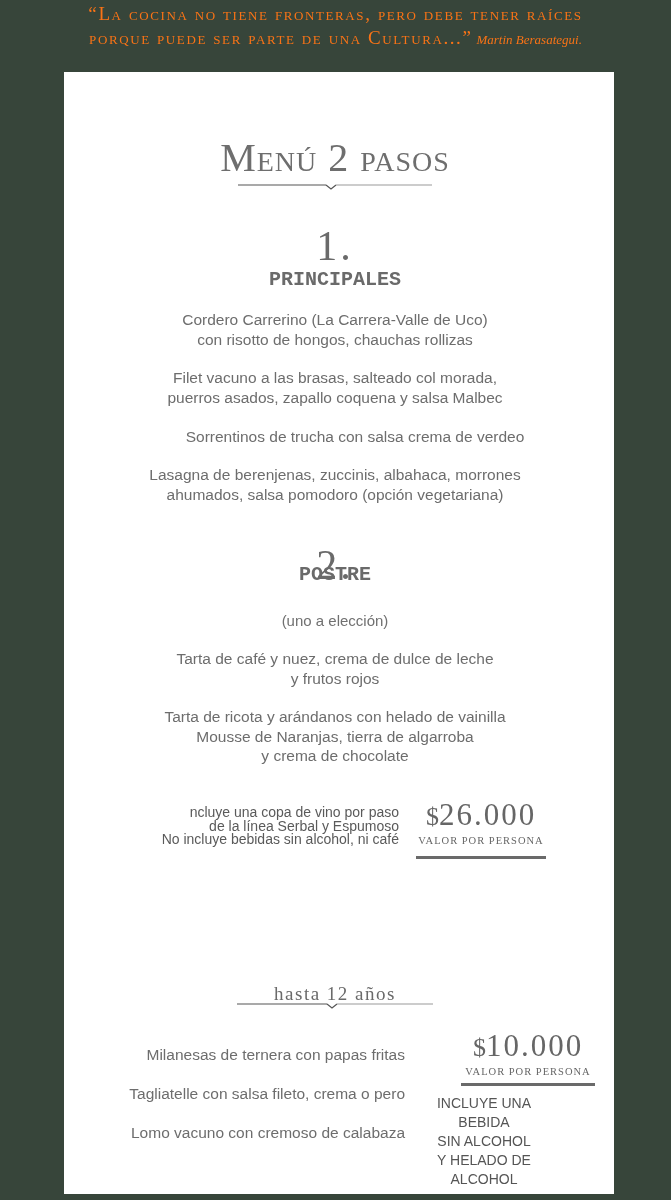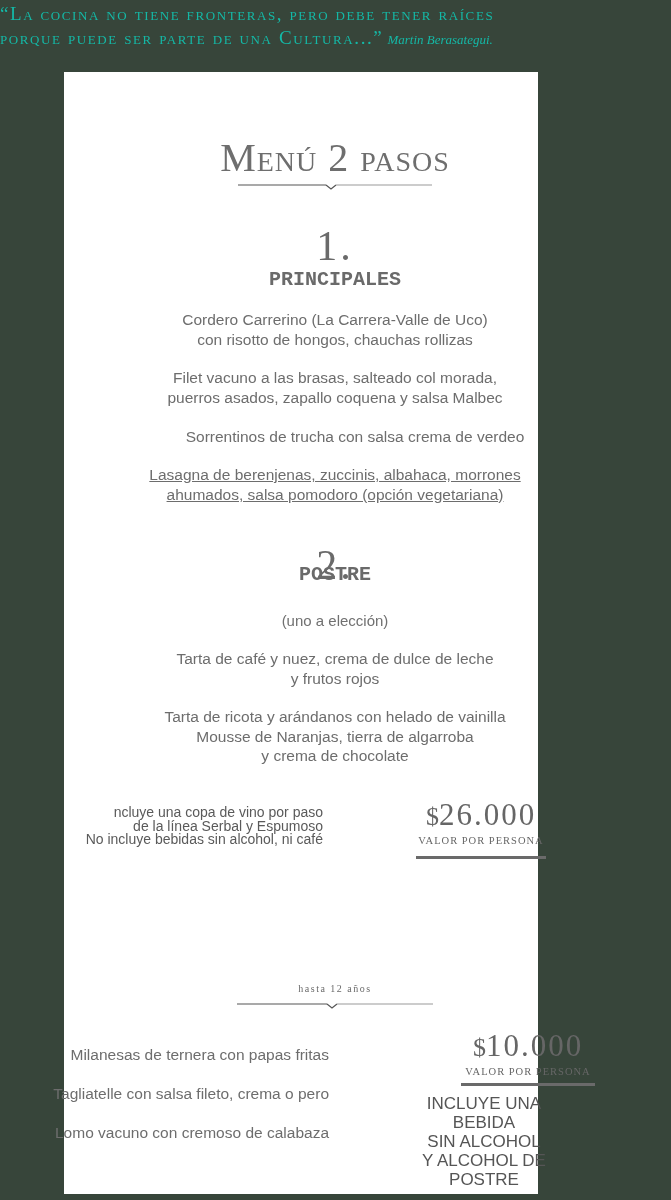--- a/index.html
+++ b/index.html
@@ -6,39 +6,39 @@
     html, body { width: 671px; height: 1200px; overflow: hidden; }
     body {
       background: #37453a;
       position: relative;
       font-family: "Liberation Sans", sans-serif;
       color: #6b6b6b;
     }
     .quote {
       position: absolute;
       left: 0; top: 2px; width: 671px;
-      text-align: left;
+      text-align: center;
       font-family: "Liberation Serif", "DejaVu Serif", serif;
-      color: #14b8a6;
+      color: #f97316;
       font-variant: small-caps;
       font-size: 19px;
       letter-spacing: 1.6px;
       line-height: 24px;
     }
     .quote .author {
       font-variant: normal;
       font-style: italic;
       font-size: 13px;
       letter-spacing: 0;
       margin-left: 4px;
     }
     .card {
       position: absolute;
       left: 64px; top: 72px;
-      width: 474px; height: 1122px;
+      width: 550px; height: 1122px;
       background: #ffffff;
     }
     .abs { position: absolute; }
     .title {
       left: 0; width: 542px; text-align: center;
       font-family: "Liberation Serif", "DejaVu Serif", serif;
       font-variant: small-caps;
       color: #6e6e6e;
       font-size: 40px;
       letter-spacing: 1px;
@@ -79,28 +79,28 @@
       color: #666;
       text-align: center;
     }
     .price .amount { font-size: 31px; letter-spacing: 2px; line-height: 34px; }
     .price .amount .cur { font-size: 26px; letter-spacing: 0; }
     .price .per { font-size: 10.5px; letter-spacing: 1px; line-height: 14px; }
     .price .bar { height: 3px; background: #6a6a6a; margin-top: 8px; }
     .kids-sub {
       left: 0; width: 542px; text-align: center;
       font-family: "Liberation Serif", "DejaVu Serif", serif;
-      font-size: 10px; color: #6a6a6a; letter-spacing: 1.5px;
+      font-size: 19px; color: #6a6a6a; letter-spacing: 1.5px;
     }
     .kid-dish {
       right: 209px; text-align: left;
       font-size: 15.5px; color: #6d6d6d; white-space: nowrap;
     }
     .kids-includes {
-      text-align: center; font-size: 17px; line-height: 19px; color: #555;
+      text-align: center; font-size: 14px; line-height: 19px; color: #555;
     }
   </style>
 </head>
 <body>
 
 <div class="quote">
   <div>“La cocina no tiene fronteras, pero debe tener raíces</div>
   <div><span>porque puede ser parte de una Cultura...”</span><span class="author">Martin Berasategui.</span></div>
 </div>
 
@@ -120,21 +120,21 @@
     <div>Cordero Carrerino (La Carrera-Valle de Uco)</div>
     <div>con risotto de hongos, chauchas rollizas</div>
   </div>
   <div class="abs dish" style="top:296px;">
     <div>Filet vacuno a las brasas, salteado col morada,</div>
     <div>puerros asados, zapallo coquena y salsa Malbec</div>
   </div>
   <div class="abs dish" style="top:355px;padding-left:40px;">
     <div>Sorrentinos de trucha con salsa crema de verdeo</div>
   </div>
-  <div class="abs dish" style="top:393px;text-decoration:underline;">
+  <div class="abs dish" style="top:393px;">
     <div>Lasagna de berenjenas, zuccinis, albahaca, morrones</div>
     <div>ahumados, salsa pomodoro (opción vegetariana)</div>
   </div>
 
   <div class="abs step-num" style="top:472px;">2.</div>
   <div class="abs step-label" style="top:491px;">POSTRE</div>
   <div class="abs step-sub" style="top:540px;">(uno a elección)</div>
 
   <div class="abs dish" style="top:577px;">
     <div>Tarta de café y nuez, crema de dulce de leche</div>
@@ -170,16 +170,16 @@
 
   <div class="abs price" style="left:353px; top:957px; width:134px;margin-left:44px;">
     <div class="amount"><span class="cur">$</span><span>10.000</span></div>
     <div class="per">VALOR POR PERSONA</div>
     <div class="bar" style="margin-top:4px;"></div>
   </div>
 
   <div class="abs kids-includes" style="left:350px; top:1022px; width:140px;">
     <div>INCLUYE UNA BEBIDA</div>
     <div>SIN ALCOHOL</div>
-    <div>Y ALCOHOL DE POSTRE</div>
+    <div>Y HELADO DE ALCOHOL</div>
   </div>
 
 </div>
 
 </body></html>

